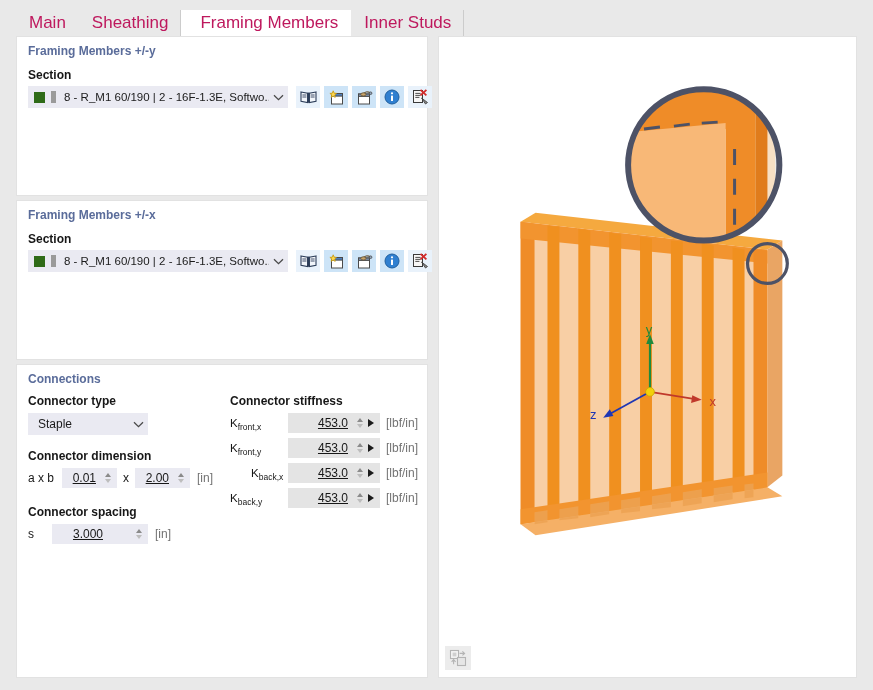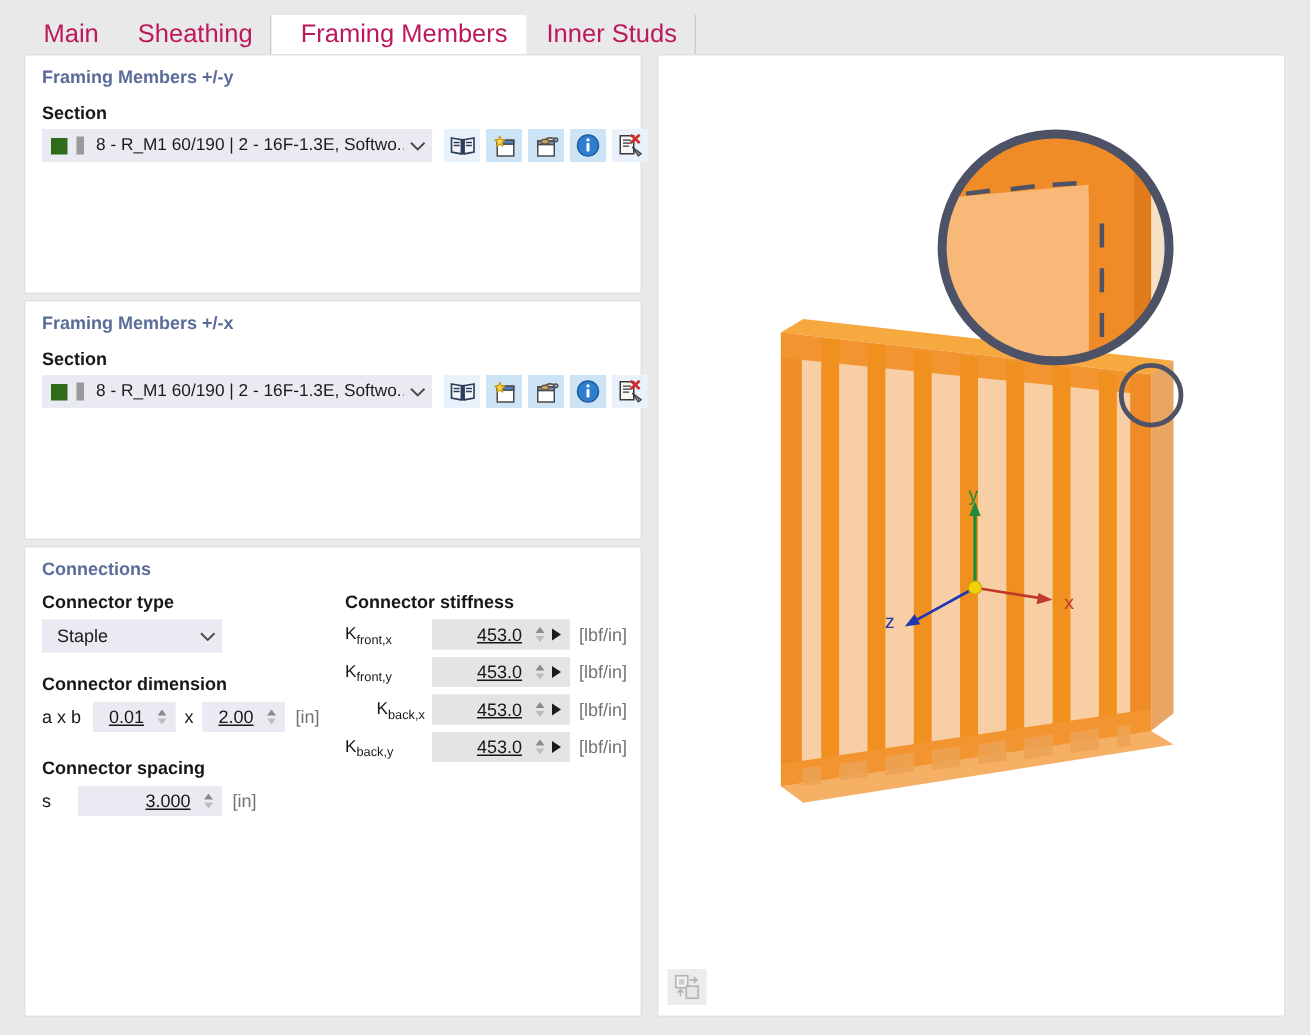--- a/index.html
+++ b/index.html
@@ -413,21 +413,21 @@
         <span class="spinarrows">
             <span class="up"></span>
             <span class="dn"></span>
           </span>
       </div>
       <div class="unit" style="left:180px; top:106px;">[in]</div>
 
       <div class="field-label" style="left:11px; top:140px;">Connector spacing</div>
 
       <div class="sub-label" style="left:11px; top:162px;">s</div>
-      <div class="spin" style="left:35px; top:159px; width:96px;">
+      <div class="spin" style="left:35px; top:159px; width:96px;gap:24px;">
         <span class="val">3.000</span>
         <span class="spinarrows">
             <span class="up"></span>
             <span class="dn"></span>
           </span>
       </div>
       <div class="unit" style="left:138px; top:162px;">[in]</div>
 
       <div class="field-label" style="left:213px; top:29px;">Connector stiffness</div>
 

